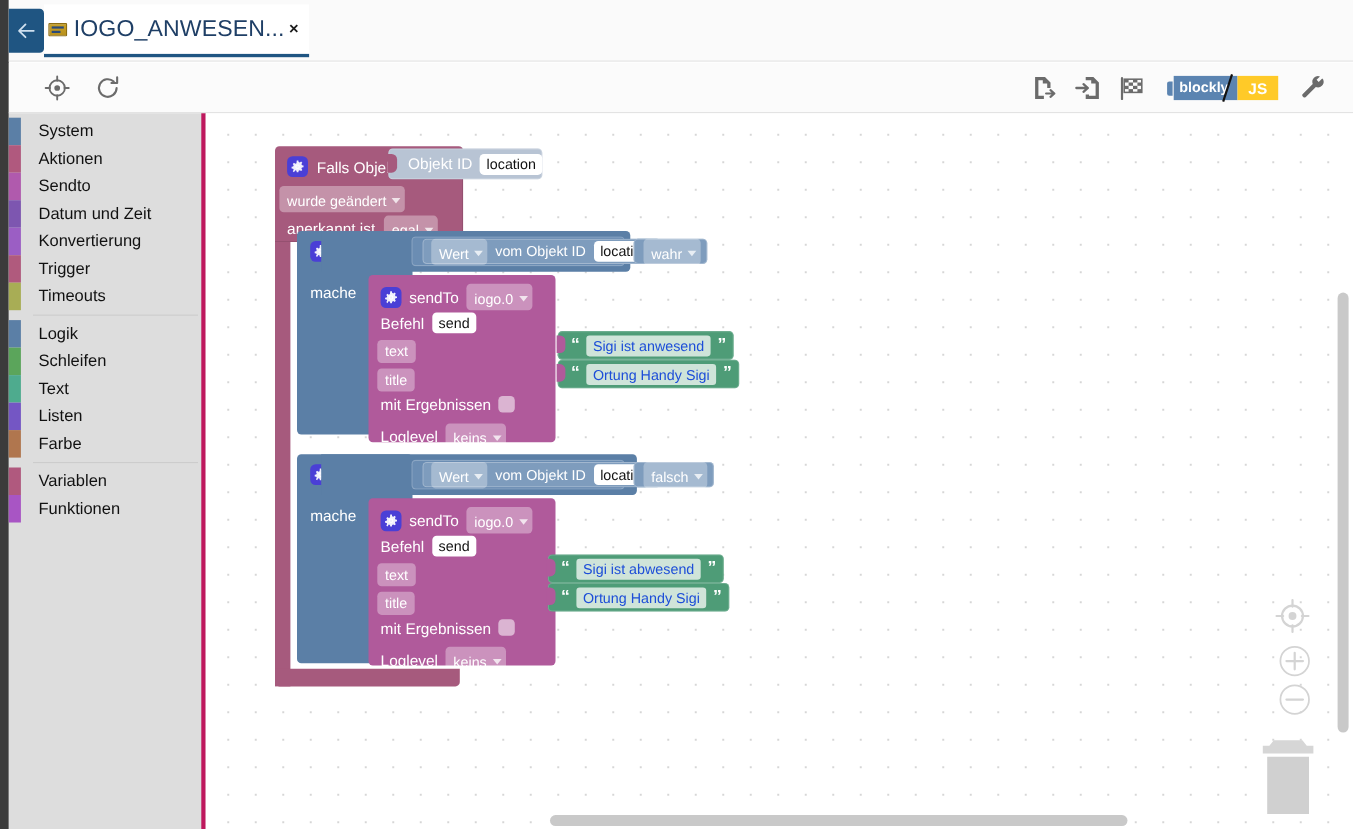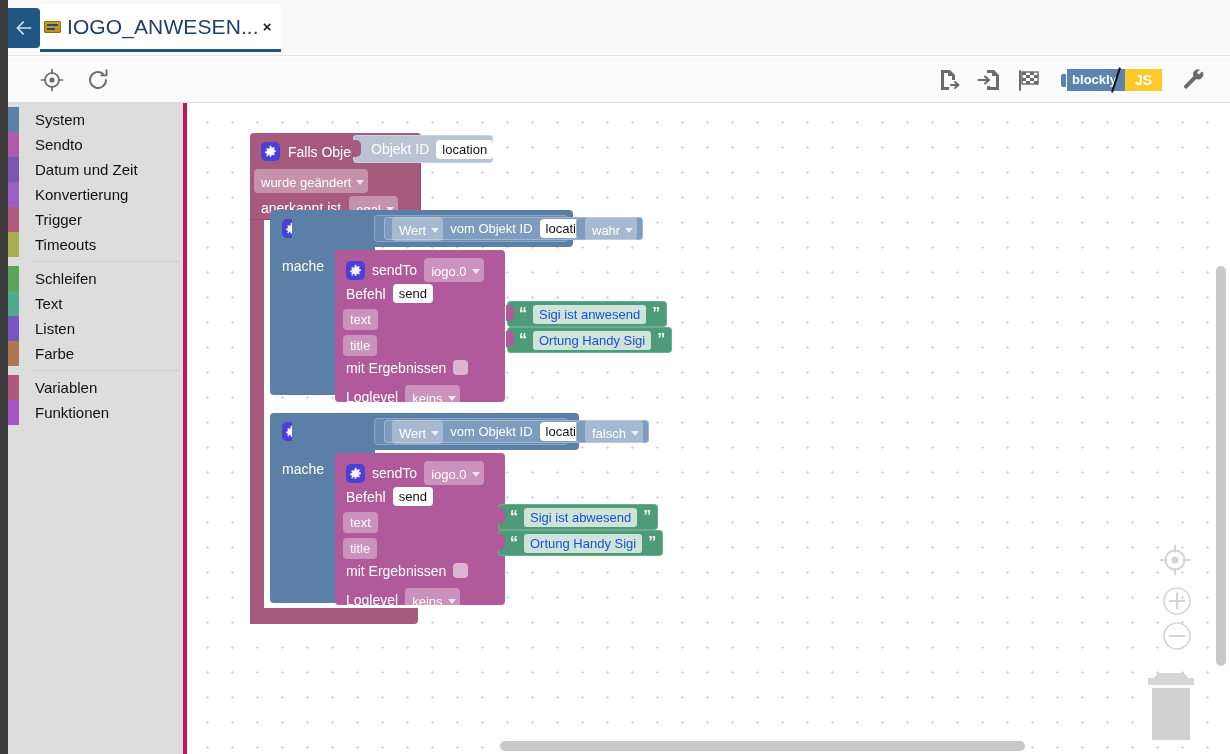--- a/index.html
+++ b/index.html
@@ -335,20 +335,24 @@
   </div>
 
   <div class="toolbox">
     <div style="height:4px"></div>
 
     <div class="tbx-row">
       <span class="tbx-swatch" style="background:#5b7fa6"></span>
       <span class="tbx-label">System</span>
     </div>
     <div class="tbx-row">
+      <span class="tbx-swatch" style="background:#b0597e"></span>
+      <span class="tbx-label">Aktionen</span>
+    </div>
+    <div class="tbx-row">
       <span class="tbx-swatch" style="background:#b05aad"></span>
       <span class="tbx-label">Sendto</span>
     </div>
     <div class="tbx-row">
       <span class="tbx-swatch" style="background:#7d56b0"></span>
       <span class="tbx-label">Datum und Zeit</span>
     </div>
     <div class="tbx-row">
       <span class="tbx-swatch" style="background:#9b5ec4"></span>
       <span class="tbx-label">Konvertierung</span>
@@ -357,20 +361,24 @@
       <span class="tbx-swatch" style="background:#b05a7d"></span>
       <span class="tbx-label">Trigger</span>
     </div>
     <div class="tbx-row">
       <span class="tbx-swatch" style="background:#a8ad55"></span>
       <span class="tbx-label">Timeouts</span>
     </div>
 
     <div class="tbx-sep"></div>
 
+    <div class="tbx-row">
+      <span class="tbx-swatch" style="background:#5b7fa6"></span>
+      <span class="tbx-label">Logik</span>
+    </div>
     <div class="tbx-row">
       <span class="tbx-swatch" style="background:#5ba55b"></span>
       <span class="tbx-label">Schleifen</span>
     </div>
     <div class="tbx-row">
       <span class="tbx-swatch" style="background:#4eab8e"></span>
       <span class="tbx-label">Text</span>
     </div>
     <div class="tbx-row">
       <span class="tbx-swatch" style="background:#7456c4"></span>

